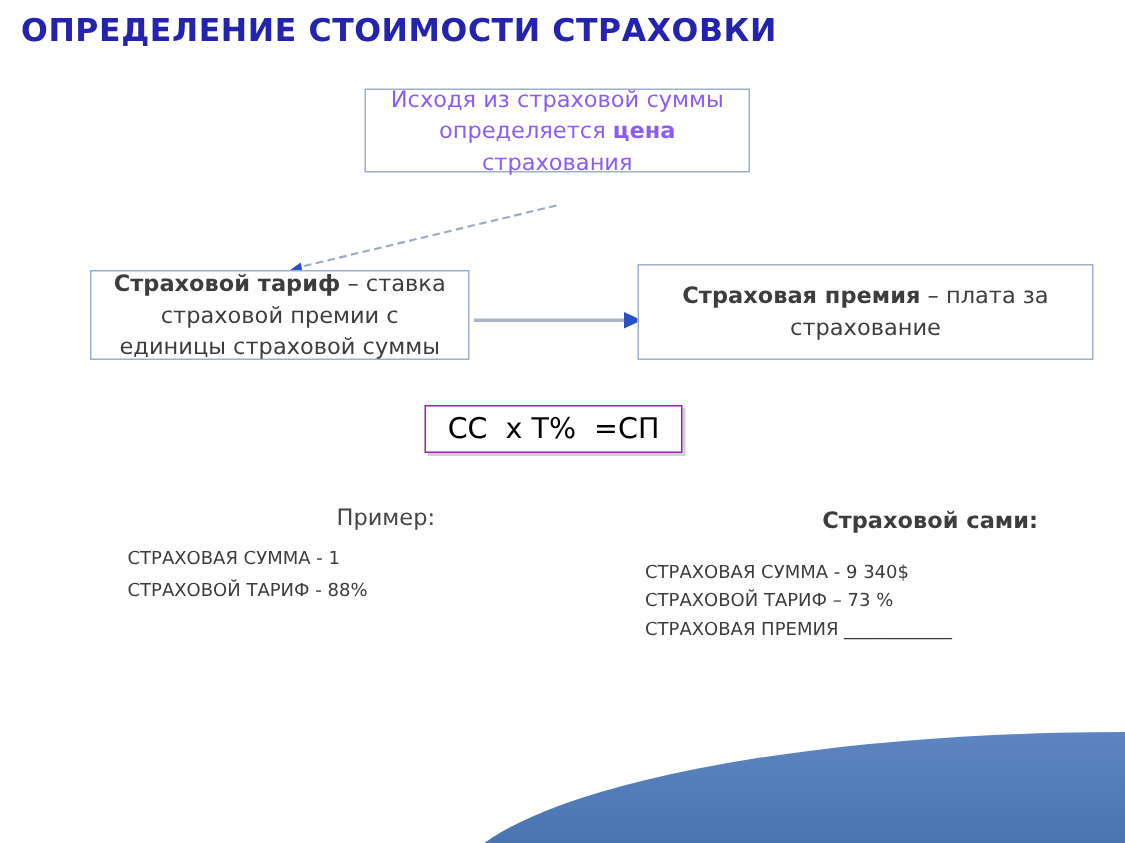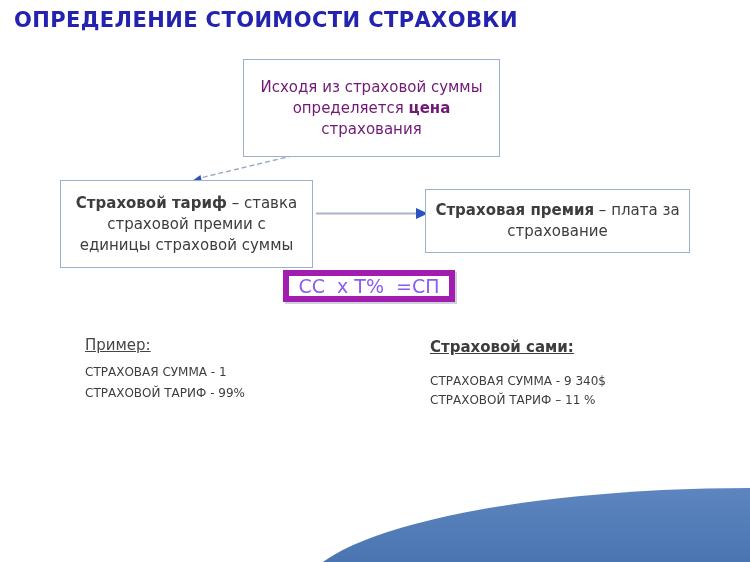--- a/index.html
+++ b/index.html
@@ -37,50 +37,49 @@
     justify-content: center;
     text-align: center;
     z-index: 2;
     box-sizing: border-box;
     color: #3d3d3d;
     font-size: 15px;
     line-height: 21px;
   }
   .box-top {
     left: 243px; top: 59px;
-    width: 257px; height: 98px;
+    width: 257px; height: 56px;
     padding: 0 8px;
-    color: #701a75;
+    color: #8b5cf6;
   }
   .box-tariff {
     left: 60px; top: 180px;
-    width: 253px; height: 88px;
+    width: 253px; height: 60px;
     padding: 6px 10px;
   }
   .box-premium {
-    left: 425px; top: 189px;
-    width: 265px; height: 64px;
+    left: 425px; top: 176px;
+    width: 304px; height: 64px;
     padding: 0 7px;
   }
   .box-formula {
     left: 283px; top: 270px;
     width: 172px; height: 32px;
-    border: 6px solid #a21caf;
+    border: 1px solid #a21caf;
     box-shadow: 2px 2px 0 #ccd1da;
     font-size: 19px;
-    color: #8b5cf6;
+    color: #000000;
     white-space: pre;
   }
   .bold { font-weight: bold; }
   .col-heading {
     position: absolute;
     font-size: 15px;
     color: #454545;
-    text-decoration: underline;
-    text-align: left;
+    text-align: right;
     z-index: 2;
   }
   .heading-example { left: 85px; top: 336px; width: 205px; }
   .heading-calc { left: 430px; top: 338px; width: 262px; font-weight: bold; color: #3d3d3d; }
   .col-list {
     position: absolute;
     font-size: 12px;
     color: #3d3d3d;
     z-index: 2;
     white-space: nowrap;
@@ -126,24 +125,25 @@
     <div><span class="bold">Страховая премия</span><span> – плата за страхование</span></div>
   </div>
 
   <div class="box box-formula">
     <span>СС  х Т%  =СП</span>
   </div>
 
   <div class="col-heading heading-example">Пример:</div>
   <div class="col-list list-example">
     <div>СТРАХОВАЯ СУММА - 1</div>
-    <div>СТРАХОВОЙ ТАРИФ - 99%</div>
+    <div>СТРАХОВОЙ ТАРИФ - 88%</div>
   </div>
 
   <div class="col-heading heading-calc">Страховой сами:</div>
   <div class="col-list list-calc">
     <div>СТРАХОВАЯ СУММА - 9 340$</div>
-    <div>СТРАХОВОЙ ТАРИФ – 11 %</div>
+    <div>СТРАХОВОЙ ТАРИФ – 73 %</div>
+    <div>СТРАХОВАЯ ПРЕМИЯ ____________</div>
   </div>
 
   <div class="ellipse-decor"></div>
 
 </div>
 
 </body></html>

